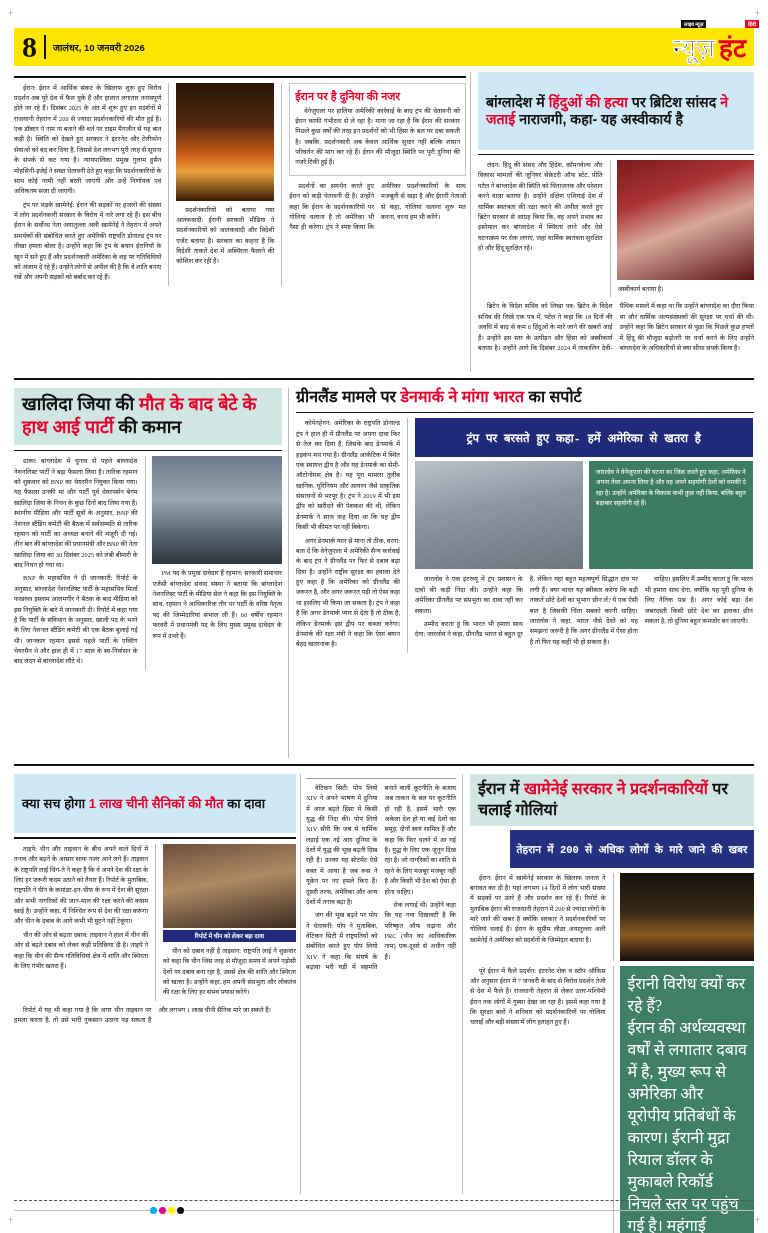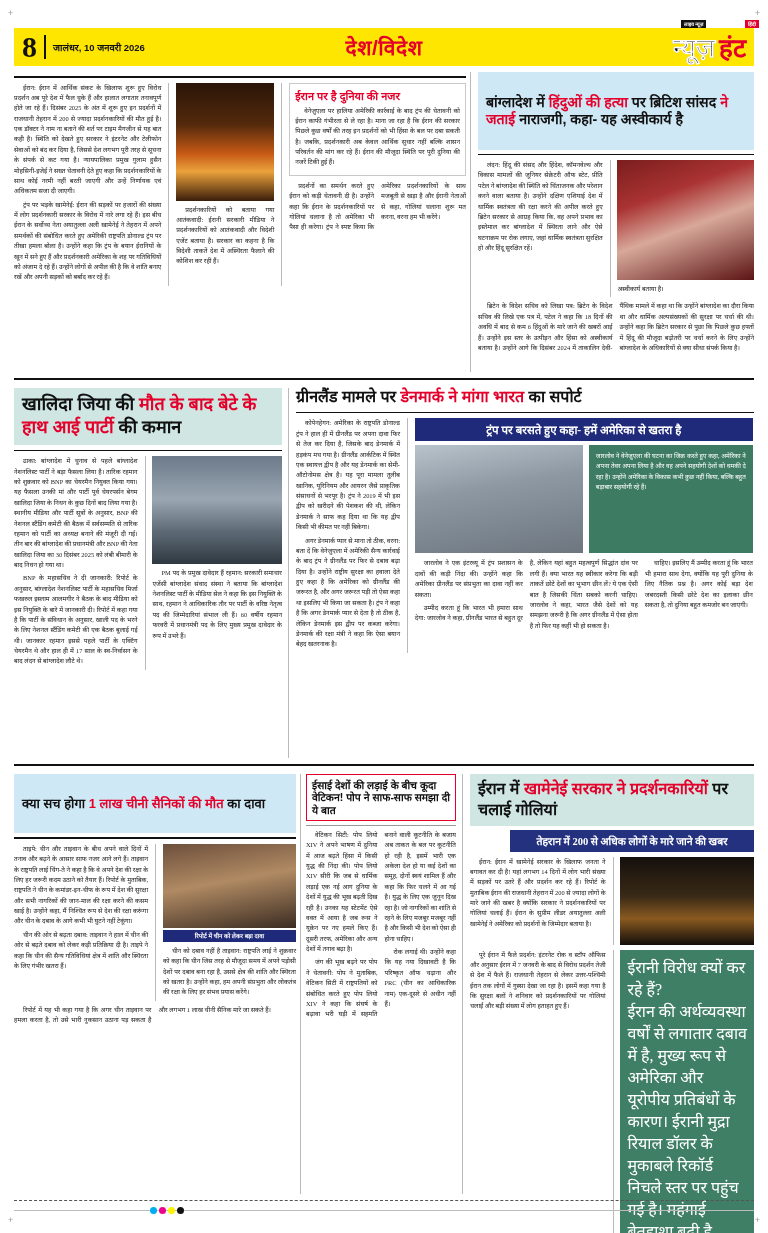--- a/index.html
+++ b/index.html
@@ -68,22 +68,22 @@
   .subbox {
     border: 1px solid #c9c9c9; padding: 4px 5px;
     background: #fff;
   }
   .subbox-title {
     font-family: "Liberation Sans", sans-serif; font-weight: bold;
     color: #E4002B; font-size: 11px; margin-bottom: 3px;
   }
   .ribbon {
     background: #1F2A7A; color: #fff; text-align: center;
-    font-family: Liberation Serif, serif; font-weight: bold;
-    font-size: 11.5px; padding: 4px 4px;
+    font-family: Liberation Mono, monospace; font-weight: bold;
+    font-size: 11.5px; padding: 12px 4px;
   }
   .ribbon.darkblue2 { background: #23317F; }
   .greenbox { background: #3D7C62; color: #fff; padding: 6px 7px; }
   .greenbox .gt {
     font-family: "Liberation Sans", sans-serif; font-weight: bold;
     font-size: 11px; line-height: 1.25; margin-bottom: 4px;
   }
   .greenbox .gb { font-size: 6.3px; line-height: 1.6; text-align: justify; }
   .greenbox2 { background: #3F7F66; color:#fff; padding: 6px 7px; }
 
@@ -115,21 +115,20 @@
 
   <span class="cropmark" style="left:8px;  top:8px;">+</span>
   <span class="cropmark" style="right:8px; top:8px;">+</span>
   <span class="cropmark" style="left:8px;  bottom:8px;">+</span>
   <span class="cropmark" style="right:8px; bottom:8px;">+</span>
 
   <div class="masthead">
     <span class="folio-num">8</span>
     <span class="folio-divider"></span>
     <span class="folio-date">जालंधर, 10 जनवरी 2026</span>
-    <span class="section-title">देश/विदेश</span>
     <span class="brand">
       <span class="brand-tag1">लाइव न्यूज़</span>
       <span class="brand-tag2">हिंदी</span>
       <span class="brand-a">न्यूज़</span>
       <span class="brand-b">हंट</span>
     </span>
   </div>
 
   <div style="position:absolute;left:14px;top:72px;width:452px;">
     <div class="rule-h" style="margin:4px 0 5px;"></div>
@@ -281,21 +280,20 @@
       </div>
     </div>
     <div class="body-col" style="margin-top:4px;column-count:2;">
       <p>रिपोर्ट में यह भी कहा गया है कि अगर चीन ताइवान पर हमला करता है, तो उसे भारी नुकसान उठाना पड़ सकता है और लगभग 1 लाख चीनी सैनिक मारे जा सकते हैं।</p>
     </div>
   </div>
 
   <div class="vdiv" style="position:absolute;left:300px;top:774px;height:420px;"></div>
 
   <div style="position:absolute;left:306px;top:774px;width:150px;">
-    <div class="hl" style="font-size:10.5px;border:1px solid #E4002B;padding:4px 5px;">ईसाई देशों की लड़ाई के बीच कूदा वेटिकन! पोप ने साफ-साफ समझा दी ये बात</div>
     <div class="rule-thin" style="margin:4px 0 4px;"></div>
     <div class="body-col" style="column-count:2;">
       <p>वेटिकन सिटी: पोप लियो XIV ने अपने भाषण में दुनिया में आज बढ़ते हिंसा में किसी युद्ध की निंदा की। पोप लियो XIV सीरी कि जब से धार्मिक लड़ाई एक नई आग दुनिया के देशों में युद्ध की भूख बढ़ती दिख रही है। उनका यह स्टेटमेंट ऐसे वक्त में आया है जब रूस ने यूक्रेन पर नए हमले किए हैं। दूसरी तरफ, अमेरिका और अन्य देशों में तनाव बढ़ा है।</p>
       <p>जंग की भूख बढ़ने पर पोप ने चेतावनी: पोप ने मुताबिक, वेटिकन सिटी में राष्ट्रपतियों को संबोधित करते हुए पोप लियो XIV ने कहा कि संघर्ष के बढ़ावा भरी घड़ी में सहमति बनाने वाली कूटनीति के बजाय अब ताकत के बल पर कूटनीति हो रही है, इसमें भारी एक अकेला देश हो या कई देशों का समूह, दोनों स्वयं शामिल हैं और कहा कि फिर चलने में आ गई है। युद्ध के लिए एक जुनून दिख रहा है। जो नागरिकों का शांति से रहने के लिए मजबूर मजबूर नहीं है और किसी भी देश को ऐसा ही होना चाहिए।</p>
       <p>रोक लगाई थी। उन्होंने कहा कि यह नया दिखावटी है कि परिष्कृत ऑफ चढ़ाना और PRC (चीन का आधिकारिक नाम) एक-दूसरे से अधीन नहीं हैं।</p>
     </div>
   </div>
 
   <div class="vdiv" style="position:absolute;left:462px;top:774px;height:420px;"></div>
 

